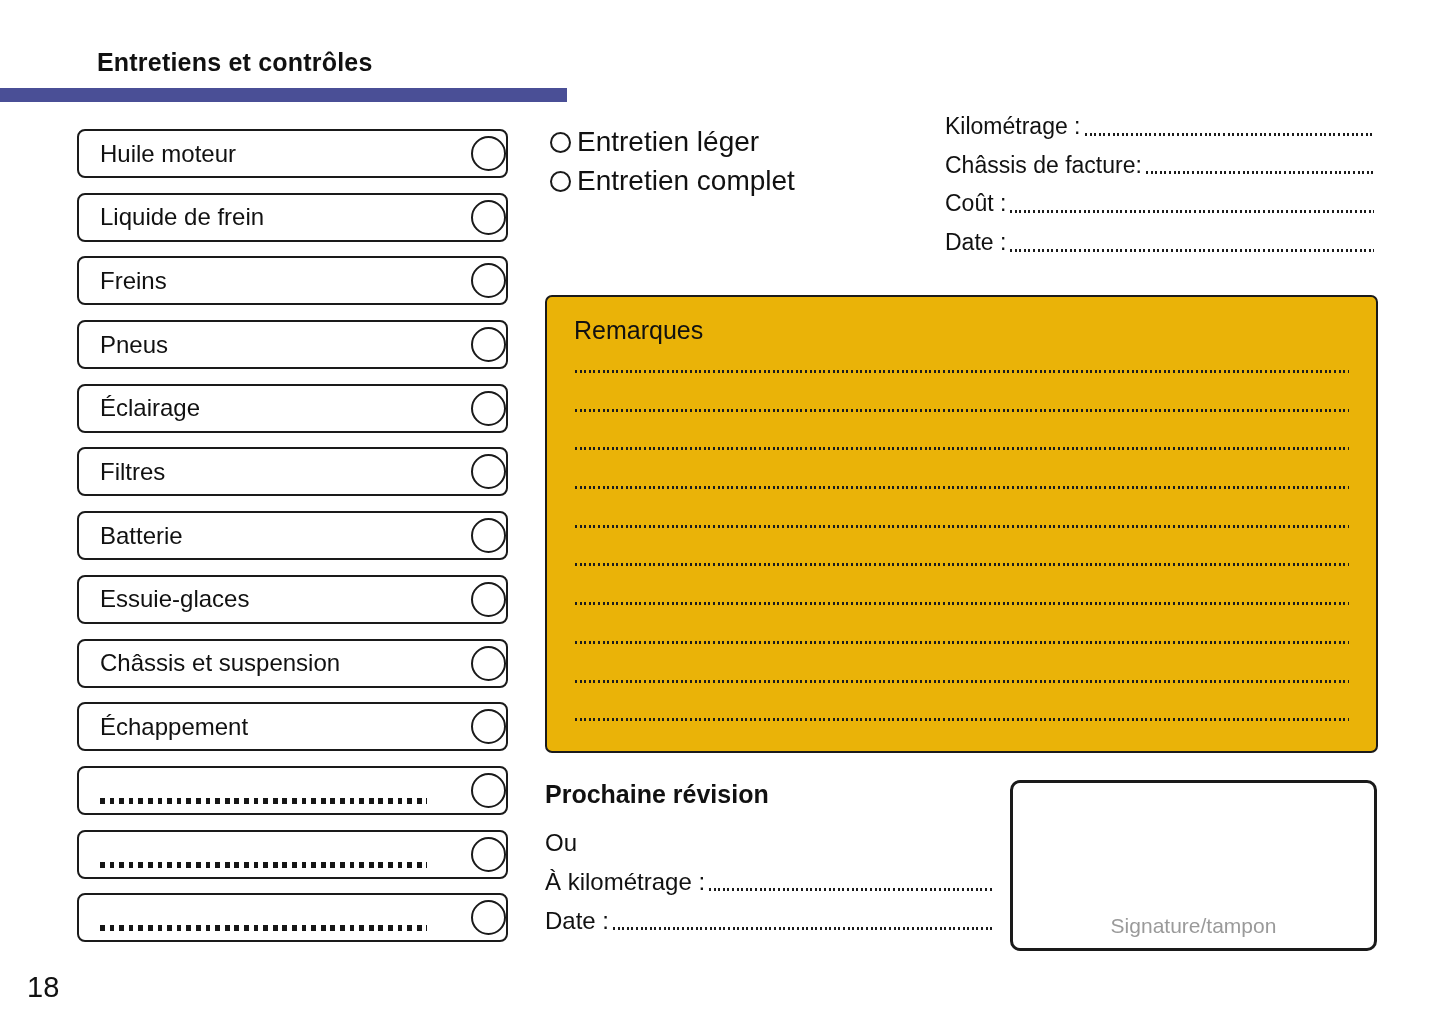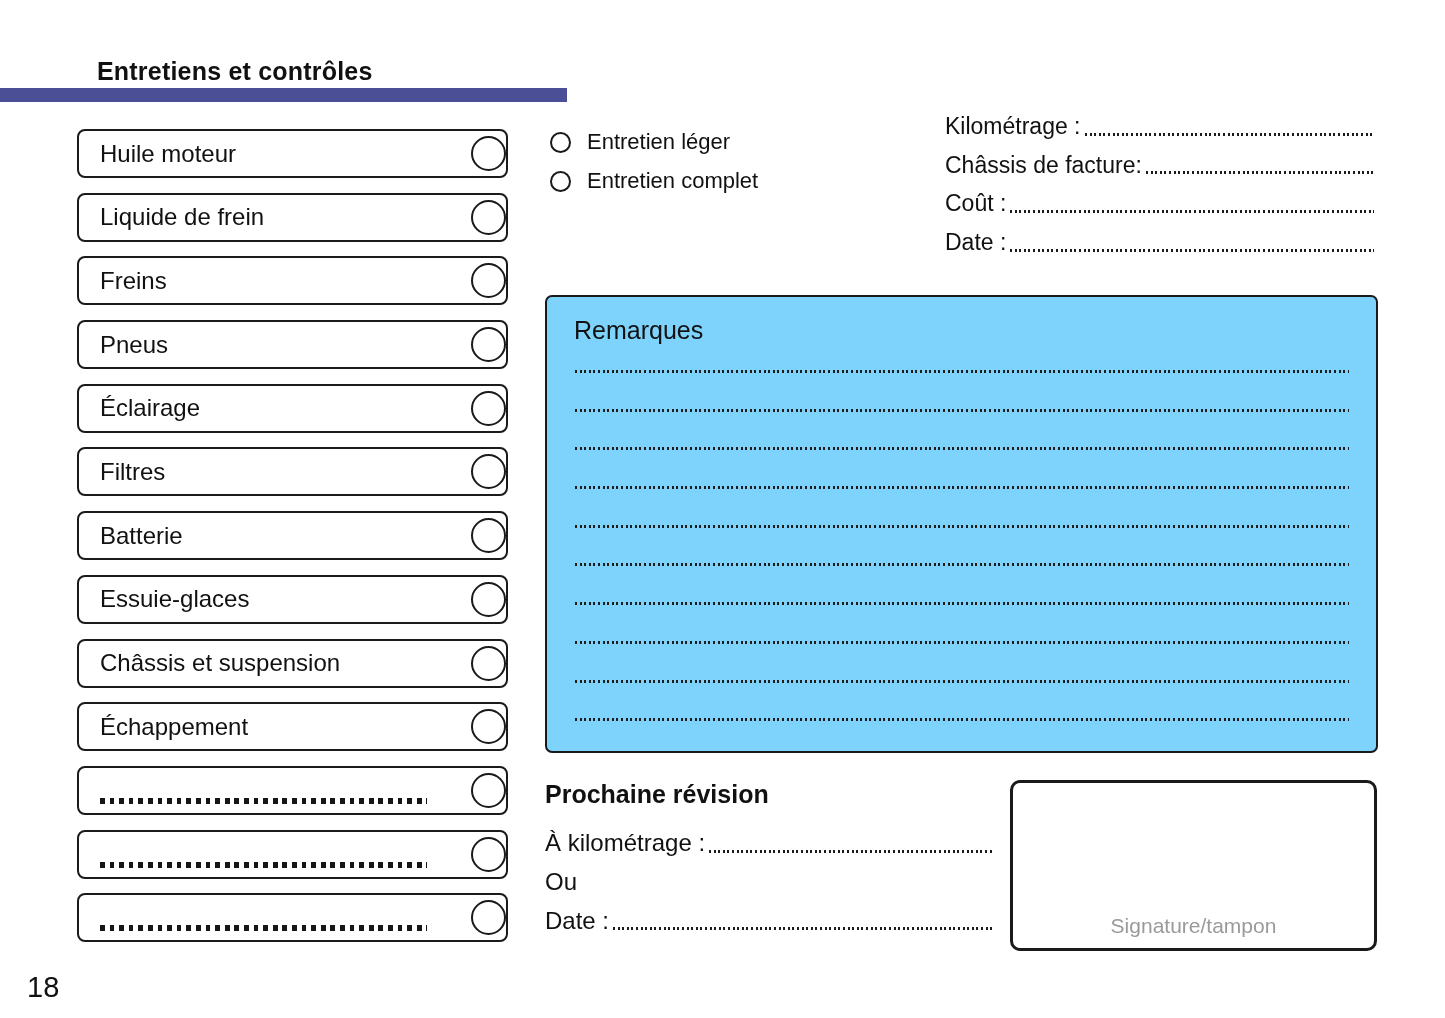--- a/index.html
+++ b/index.html
@@ -13,21 +13,21 @@
     width: 1445px;
     height: 1018px;
     background: #ffffff;
     overflow: hidden;
   }
 
   
   .page-title {
     position: absolute;
     left: 97px;
-    top: 57px;
+    top: 48px;
     font-size: 25px;
     font-weight: bold;
     letter-spacing: 0.2px;
   }
   .title-underline {
     position: absolute;
     left: 0;
     top: 88px;
     width: 567px;
     height: 14px;
@@ -89,22 +89,22 @@
   }
   .radio-circle {
     width: 21px;
     height: 21px;
     border: 2.5px solid #1a1a1a;
     border-radius: 50%;
     flex: 0 0 auto;
     background: #ffffff;
   }
   .service-row .label {
-    font-size: 22px;
-    margin-left: 16px;
+    font-size: 28px;
+    margin-left: 6px;
     white-space: nowrap;
   }
 
   
   .dotted-line {
     flex: 1 1 auto;
     height: 3px;
     align-self: flex-end;
     margin-bottom: 10px;
     margin-left: 4px;
@@ -132,21 +132,21 @@
 
   
   .remarks-panel {
     position: absolute;
     left: 545px;
     top: 295px;
     width: 833px;
     height: 458px;
     border: 2px solid #1a1a1a;
     border-radius: 7px;
-    background: #7dd3fc;
+    background: #eab308;
   }
   .remarks-title {
     position: absolute;
     left: 27px;
     top: 19px;
     font-size: 25px;
   }
   .remarks-lines {
     position: absolute;
     left: 28px;
@@ -318,25 +318,25 @@
       <div class="remarks-line"></div>
       <div class="remarks-line"></div>
       <div class="remarks-line"></div>
       <div class="remarks-line"></div>
     </div>
   </div>
 
   <div class="next-service-title">Prochaine révision</div>
   <div class="next-service-fields">
     <div class="next-row">
+      <span class="label">Ou</span>
+    </div>
+    <div class="next-row">
       <span class="label">À kilométrage :</span>
       <span class="dotted-line"></span>
-    </div>
-    <div class="next-row">
-      <span class="label">Ou</span>
     </div>
     <div class="next-row">
       <span class="label">Date :</span>
       <span class="dotted-line"></span>
     </div>
   </div>
 
   <div class="signature-box">
     <div class="signature-placeholder">Signature/tampon</div>
   </div>

